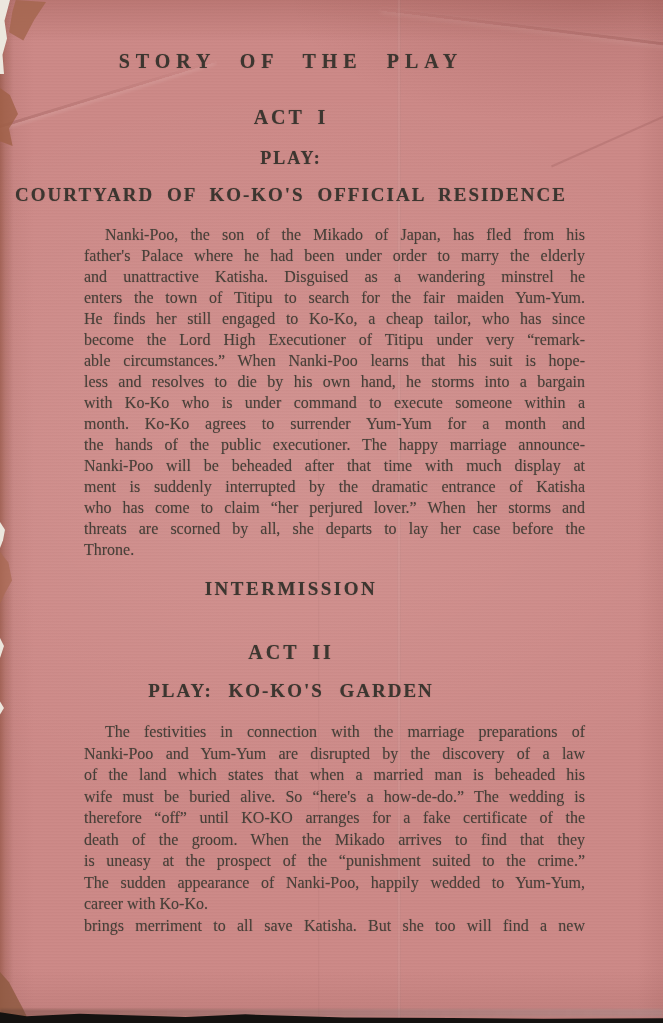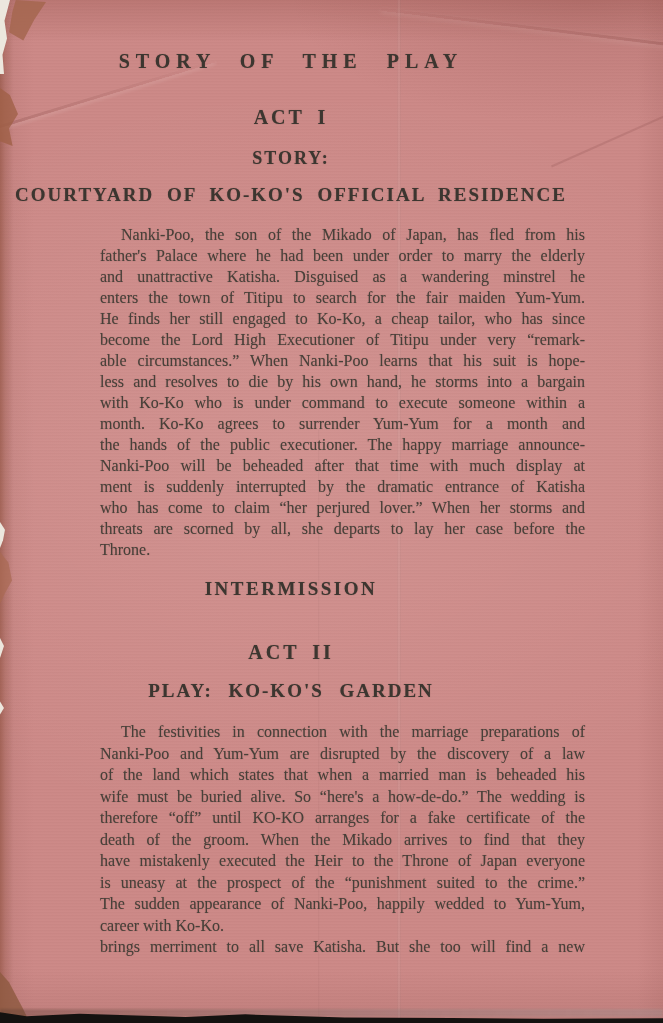--- a/index.html
+++ b/index.html
@@ -42,21 +42,21 @@
   .scene-label{top:148px;font-size:18px;letter-spacing:2px;}
   .scene-title1{top:184px;font-size:19px;letter-spacing:2px;word-spacing:6px;}
   .intermission{top:578px;font-size:19px;letter-spacing:2.5px;}
   .act2-heading{top:641px;}
   .scene-title2{top:680px;font-size:19px;letter-spacing:2px;word-spacing:9px;}
 
   .para{position:absolute;left:84px;width:501px;font-size:16px;
     color:#474039;text-shadow:0 0 1px rgba(70,50,42,0.35);}
   .para1{top:224px;line-height:21px;}
   .para2{top:721px;line-height:21.5px;}
-  .para .line{text-align:justify;text-align-last:justify;white-space:normal;margin-left:16px;}
+  .para .line{text-align:justify;text-align-last:justify;white-space:normal;}
   .para .line.first{text-indent:21px;}
   .para .line.last{text-align-last:left;}
 
   
   .edge-left{position:absolute;left:0;top:0;width:14px;height:100%;
     background:linear-gradient(to right, rgba(150,85,66,0.55), rgba(164,99,82,0.28) 5px, rgba(180,115,100,0) 13px);}
   .white-sliver{position:absolute;background:#ece7de;}
   .sliver-tl{left:0;top:0;width:10px;height:74px;
     clip-path:polygon(0 0,100% 0,45% 28%,70% 52%,25% 74%,40% 100%,0 100%);}
   .sliver-a{left:0;top:522px;width:5px;height:26px;clip-path:polygon(0 0,100% 30%,60% 70%,0 100%);}
@@ -85,21 +85,21 @@
 
   <div class="crease crease-d1"></div>
   <div class="crease crease-d2"></div>
   <div class="crease crease-d3"></div>
   <div class="crease crease-v"></div>
   <div class="crease crease-v2"></div>
 
   <h1 class="title">STORY OF THE PLAY</h1>
 
   <h2 class="act-heading act1-heading">ACT I</h2>
-  <h3 class="scene-label">STORY:</h3>
+  <h3 class="scene-label">PLAY:</h3>
   <h3 class="scene-title1">COURTYARD OF KO-KO'S OFFICIAL RESIDENCE</h3>
 
   <div class="para para1">
       <div class="line first">Nanki-Poo, the son of the Mikado of Japan, has fled from his</div>
       <div class="line">father's Palace where he had been under order to marry the elderly</div>
       <div class="line">and unattractive Katisha. Disguised as a wandering minstrel he</div>
       <div class="line">enters the town of Titipu to search for the fair maiden Yum-Yum.</div>
       <div class="line">He finds her still engaged to Ko-Ko, a cheap tailor, who has since</div>
       <div class="line">become the Lord High Executioner of Titipu under very “remark-</div>
       <div class="line">able circumstances.” When Nanki-Poo learns that his suit is hope-</div>
@@ -119,21 +119,20 @@
   <h2 class="act-heading act2-heading">ACT II</h2>
   <h3 class="scene-title2">PLAY: KO-KO'S GARDEN</h3>
 
   <div class="para para2">
       <div class="line first">The festivities in connection with the marriage preparations of</div>
       <div class="line">Nanki-Poo and Yum-Yum are disrupted by the discovery of a law</div>
       <div class="line">of the land which states that when a married man is beheaded his</div>
       <div class="line">wife must be buried alive. So “here's a how-de-do.” The wedding is</div>
       <div class="line">therefore “off” until KO-KO arranges for a fake certificate of the</div>
       <div class="line">death of the groom. When the Mikado arrives to find that they</div>
-      <div class="line">have mistakenly executed the Heir to the Throne of Japan everyone</div>
       <div class="line">is uneasy at the prospect of the “punishment suited to the crime.”</div>
       <div class="line">The sudden appearance of Nanki-Poo, happily wedded to Yum-Yum,</div>
       <div class="line last">career with Ko-Ko.</div>
       <div class="line">brings merriment to all save Katisha. But she too will find a new</div>
     </div>
 
   <div class="edge-left"></div>
   <div class="white-sliver sliver-tl"></div>
   <div class="white-sliver sliver-a"></div>
   <div class="white-sliver sliver-b"></div>

